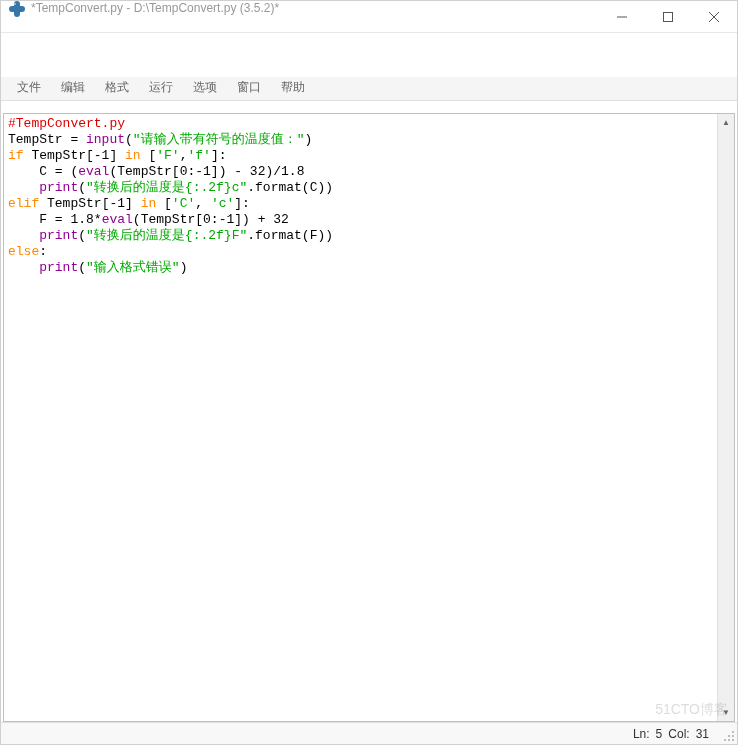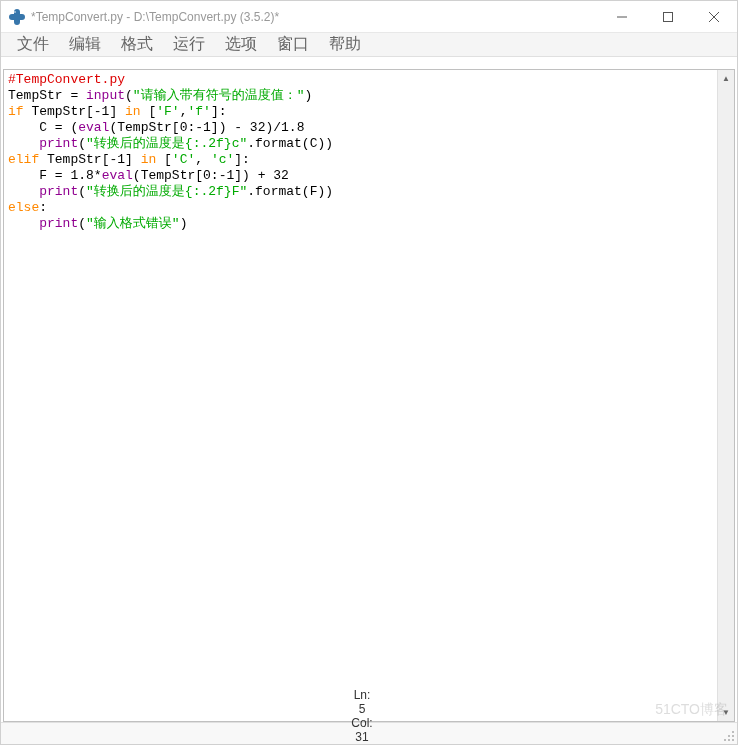--- a/index.html
+++ b/index.html
@@ -10,21 +10,21 @@
       height: 745px;
       border: 1px solid #d0d0d0;
       display: flex;
       flex-direction: column;
       overflow: hidden;
     }
     .title-bar {
       height: 32px;
       background: #fff;
       display: flex;
-      align-items: center;
+      align-items: flex-start;
       padding-left: 8px;
       border-bottom: 1px solid #e8e8e8;
     }
     .title-icon {
       width: 16px;
       height: 16px;
       margin-right: 6px;
       display: flex;
       align-items: center;
       justify-content: center;
@@ -47,26 +47,26 @@
       align-items: center;
       justify-content: center;
       color: #888;
       font-size: 11px;
       font-family: "Segoe UI", sans-serif;
     }
     .menu-bar {
       height: 24px;
       background: #f5f5f5;
       display: flex;
-      align-items: center;
       padding-left: 8px;
       border-bottom: 1px solid #e0e0e0;
-      font-size: 16px;
+      font-size: 12px;
       color: #666;
       gap: 4px;
+      margin-top: 44px;
     }
     .menu-item {
       padding: 2px 8px;
       cursor: default;
     }
     .editor-container {
       flex: 1;
       display: flex;
       position: relative;
       margin: 12px 2px 0 2px;
@@ -106,21 +106,20 @@
       height: 22px;
       display: flex;
       align-items: center;
       justify-content: flex-end;
       padding: 0 28px 0 8px;
       font-size: 12px;
       color: #333;
       border-top: 1px solid #e0e0e0;
       background: #f8f8f8;
       position: relative;
-      flex-direction: column;
     }
     .status-item { margin-left: 6px; }
     .resize-grip {
       position: absolute;
       right: 2px;
       bottom: 2px;
       width: 14px;
       height: 14px;
     }
     

